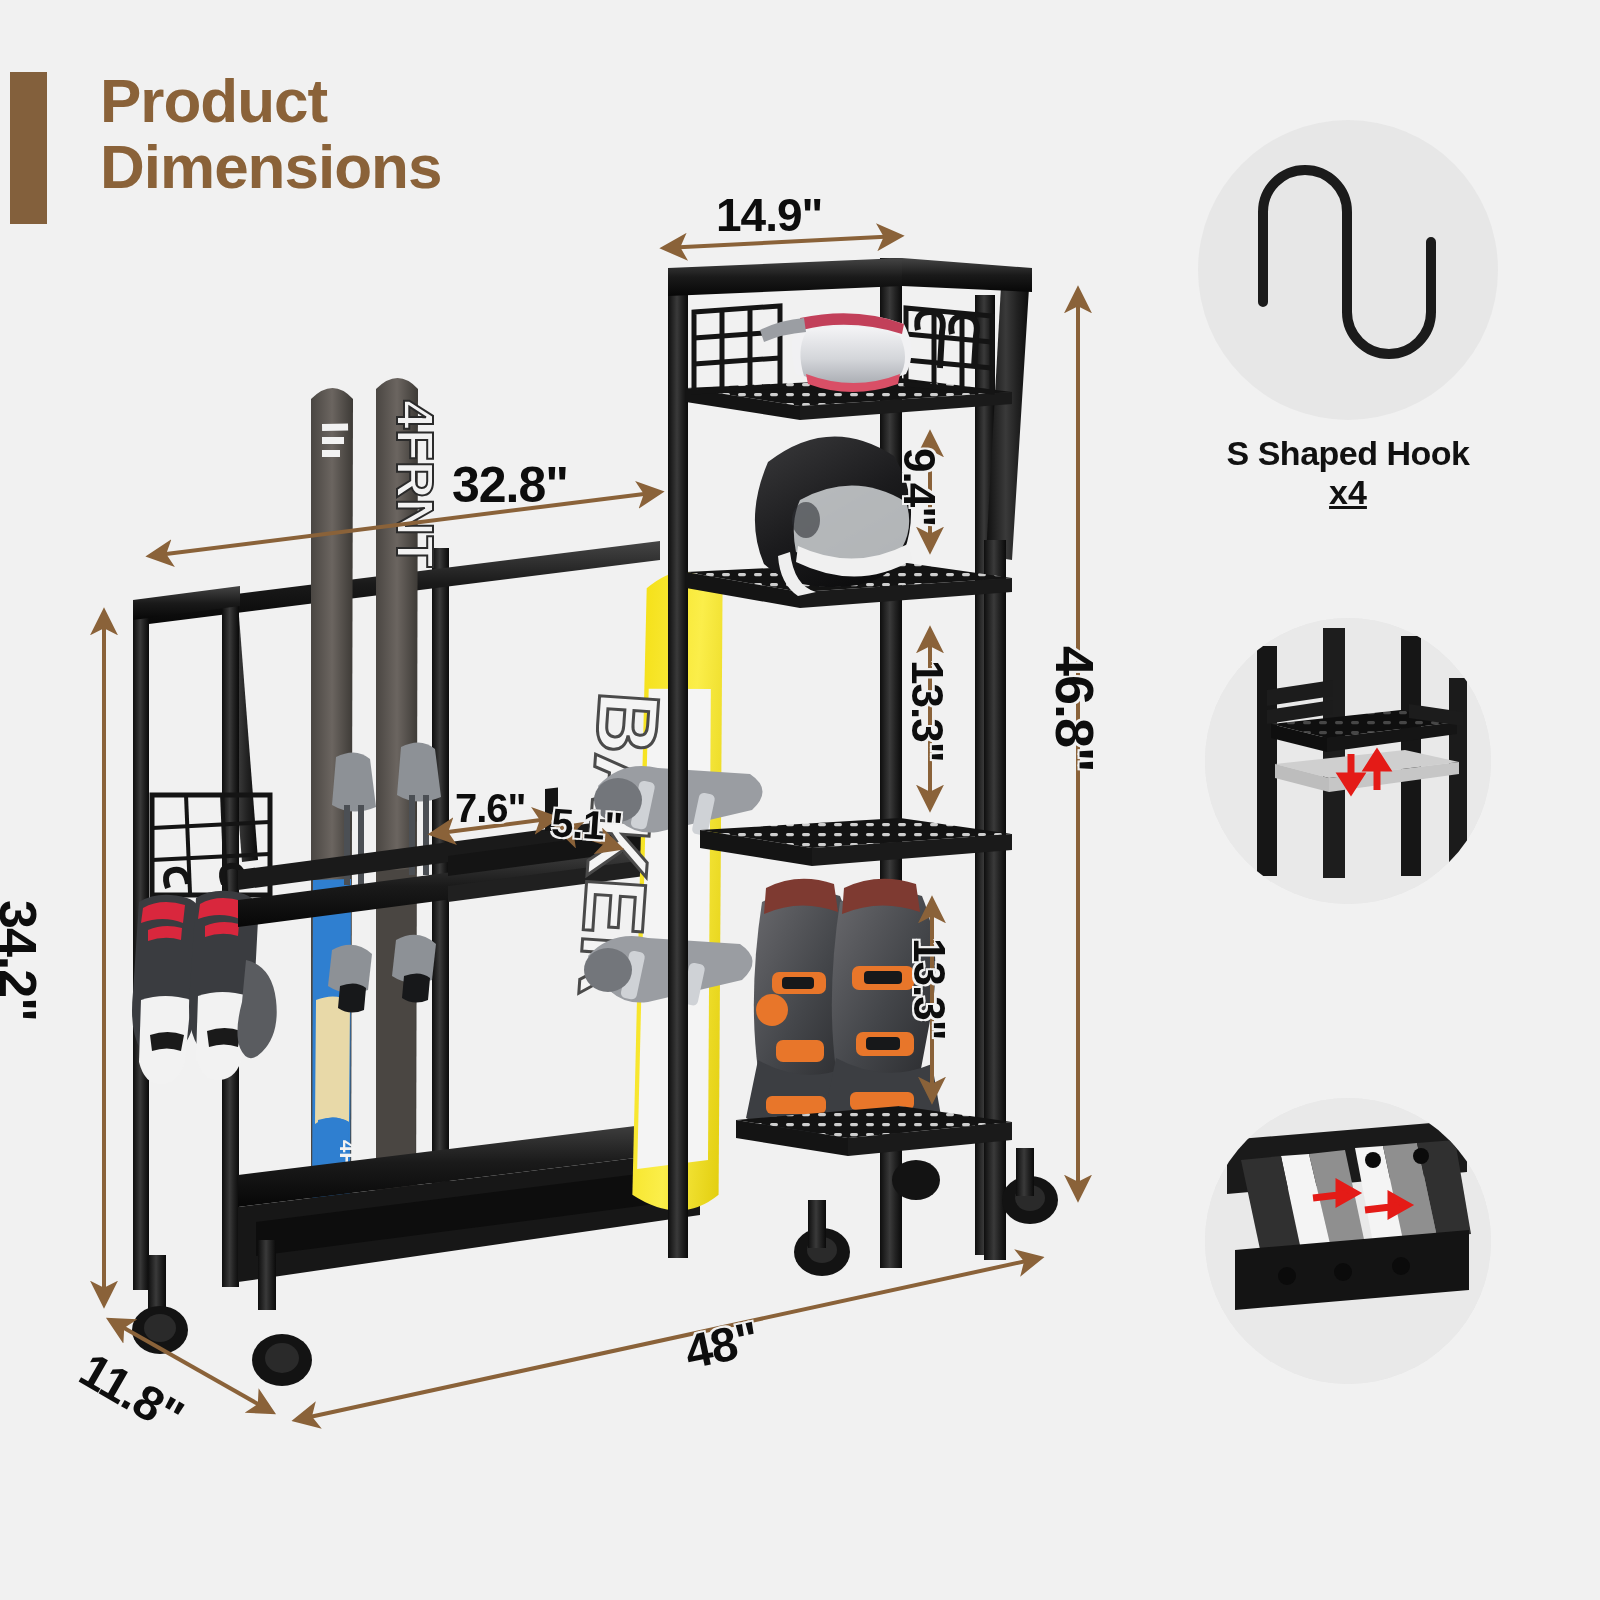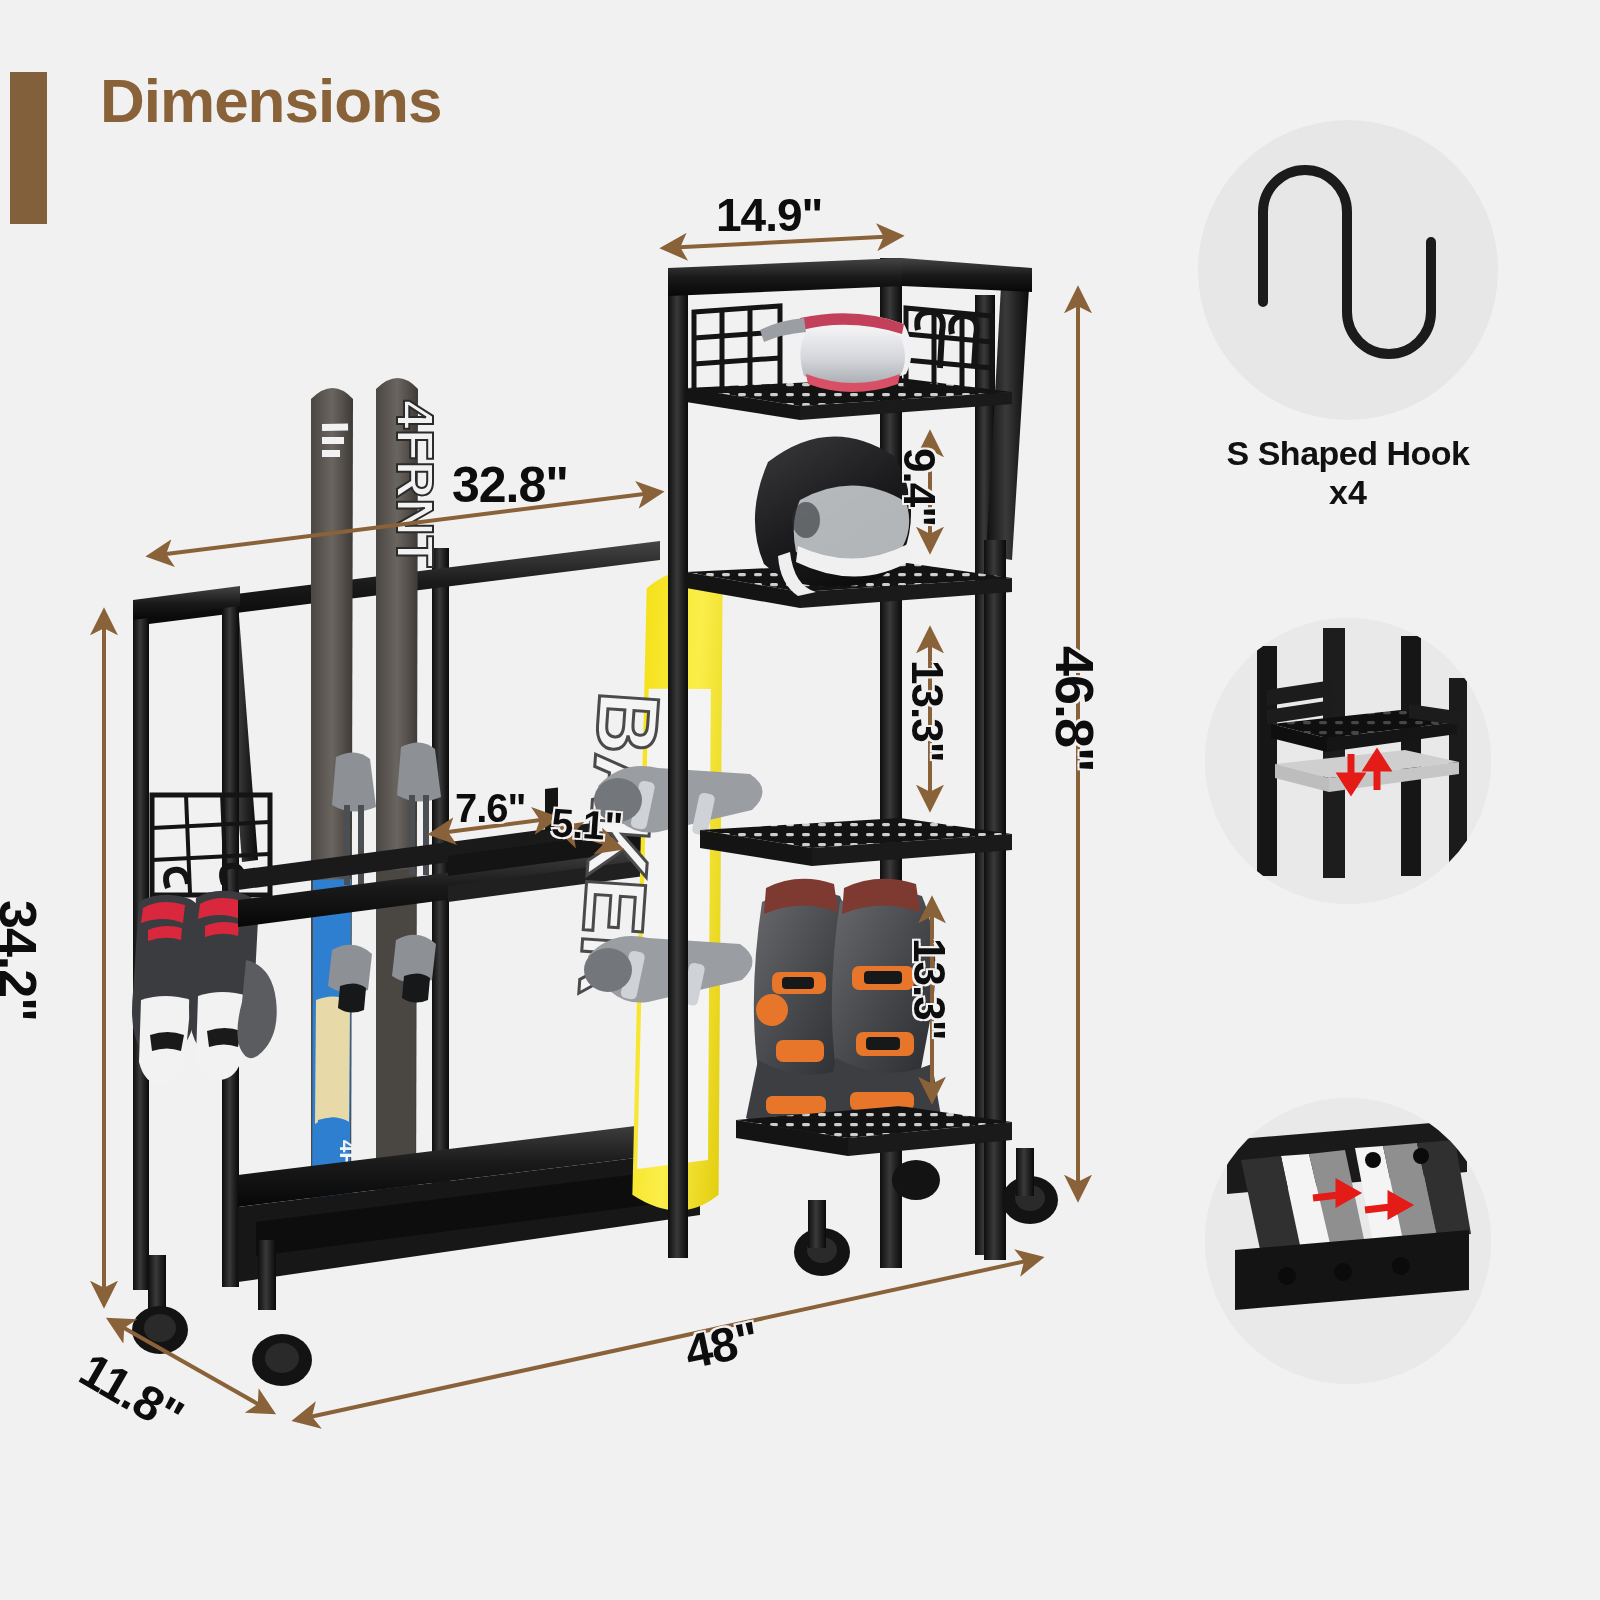--- a/index.html
+++ b/index.html
@@ -29,21 +29,21 @@
 
   
   .feature { position: absolute; left: 1148px; width: 400px; text-align: center; }
   .feature-circle {
     width: 300px; height: 300px; border-radius: 50%;
     background: #e7e7e7; margin: 0 auto; position: relative; overflow: hidden;
   }
   .feature-label {
     margin-top: 14px; font-weight: 700; font-size: 34px; color: #111; letter-spacing: -0.5px;
   }
-  .feature-sub { font-weight: 800; font-size: 34px; color: #111; }
+  .feature-sub { font-weight: 800; font-size: 34px; color: #111; text-decoration: underline; }
   #feature-hook { top: 120px; }
   #feature-height { top: 618px; }
   #feature-width  { top: 1098px; }
   #feature-height .feature-circle, #feature-width .feature-circle { width: 286px; height: 286px; }
   #feature-height .feature-label, #feature-width .feature-label { font-size: 36px; font-weight: 800; }
 
   
   .dim {
     position: absolute;
     font-weight: 800; color: #0d0d0d;
@@ -55,20 +55,21 @@
   
   .product { position: absolute; left: 0; top: 0; width: 1160px; height: 1600px; }
 </style>
 </head>
 <body>
 
 <div class="page">
 
   <div class="title-accent"></div>
   <div class="title-block">
+    <div>Product</div>
     <div>Dimensions</div>
   </div>
 
   <svg class="product" viewBox="0 0 1160 1600">
     <defs>
       <linearGradient id="metalV" x1="0" y1="0" x2="1" y2="0">
         <stop offset="0" stop-color="#0e0e0e"></stop>
           <stop offset="0.45" stop-color="#3a3a3a"></stop>
         <stop offset="0.7" stop-color="#222"></stop>
           <stop offset="1" stop-color="#0a0a0a"></stop>

